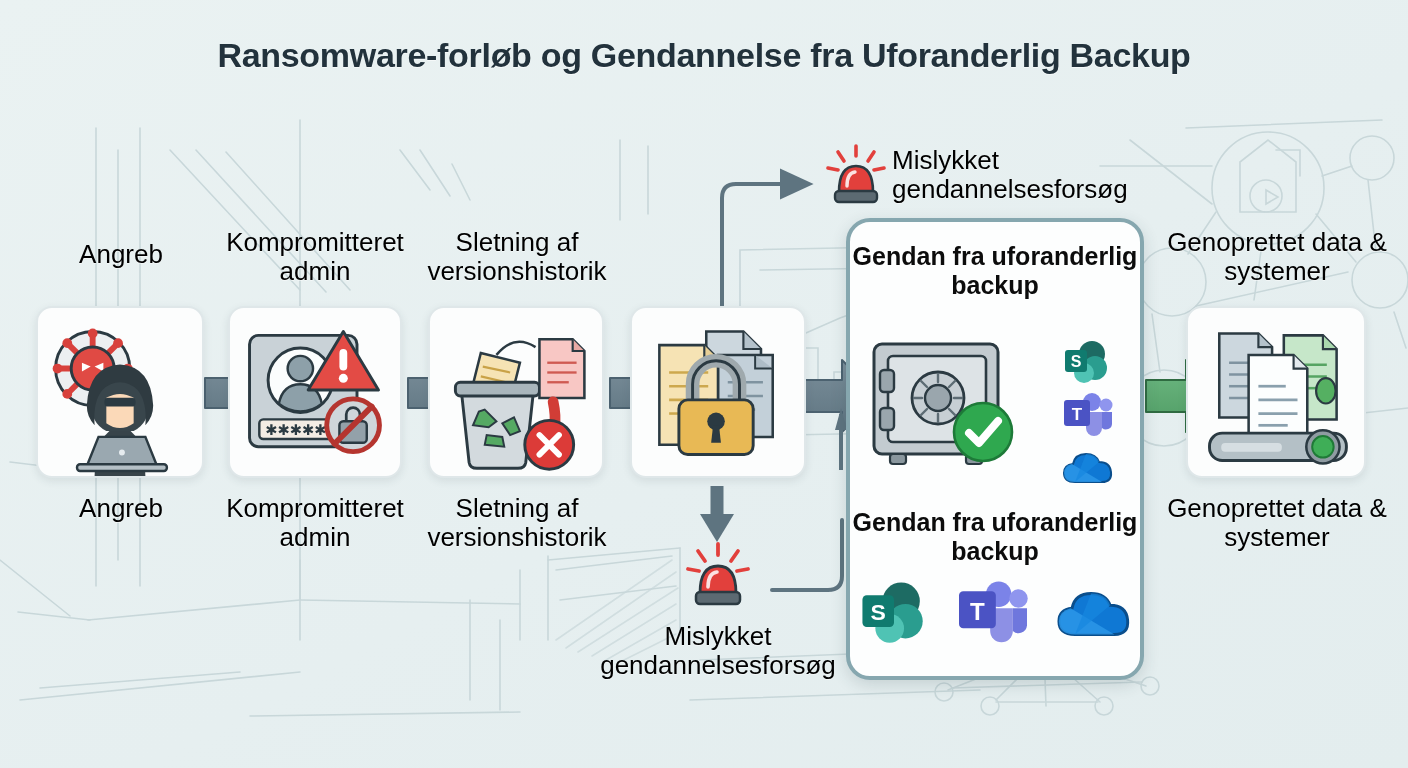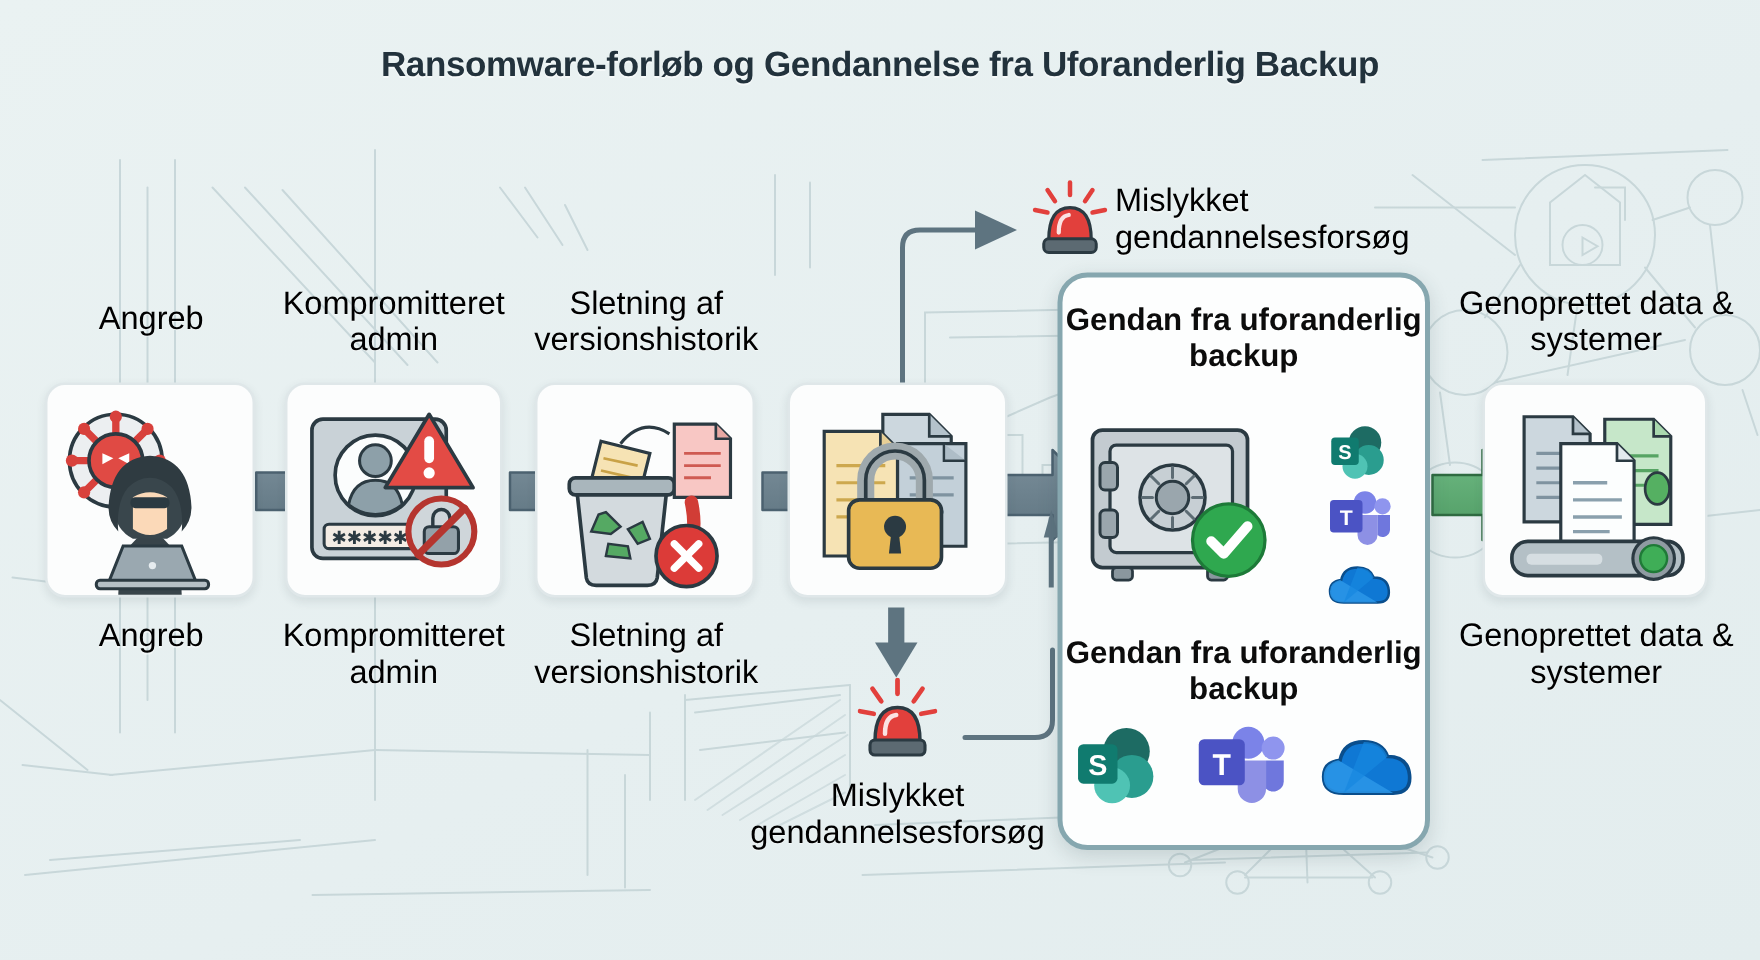--- a/index.html
+++ b/index.html
@@ -11,21 +11,21 @@
     overflow:hidden;
   }
   #stage { position:absolute; inset:0; }
 
   .bg-sketch { position:absolute; inset:0; z-index:0; pointer-events:none; }
 
   .title {
     position:absolute;
     top:36px; left:0; width:100%;
     text-align:center;
-    font-size:28px;
+    font-size:34px;
     font-weight:bold;
     color:#22323c;
     letter-spacing:-0.3px;
     z-index:6;
     text-shadow:0 1px 0 rgba(255,255,255,.55);
   }
 
   .conn-layer { position:absolute; inset:0; z-index:2; pointer-events:none; }
 
   .card {

